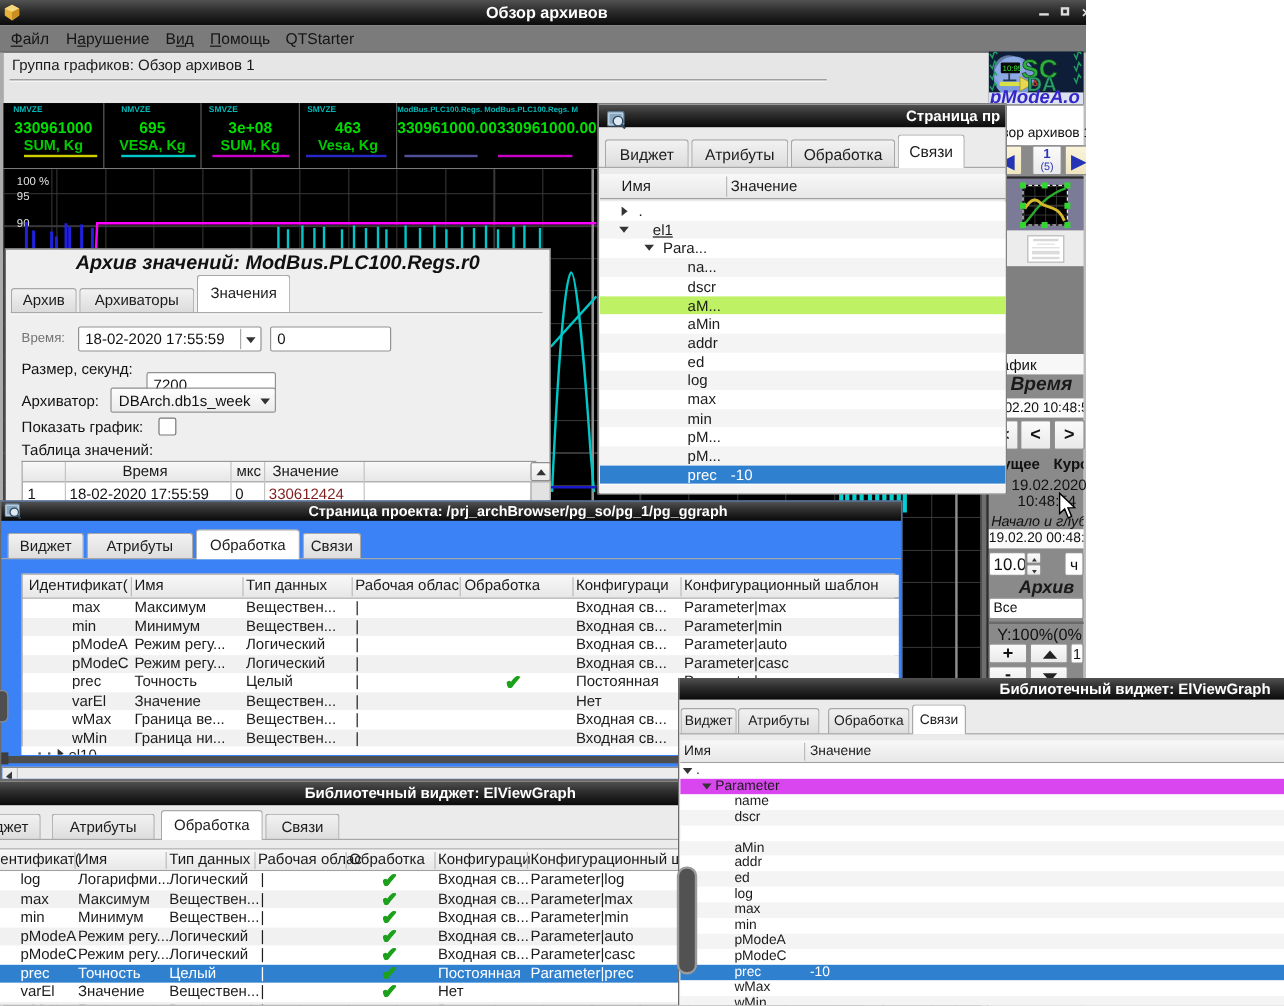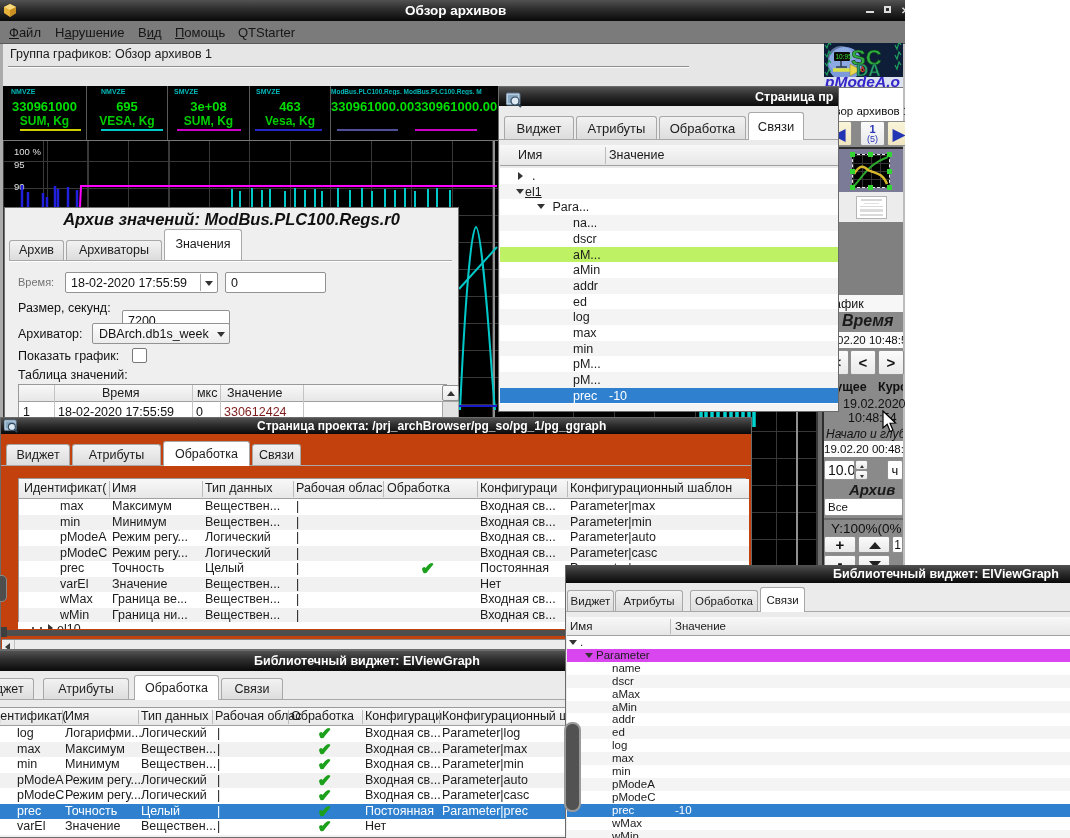--- a/index.html
+++ b/index.html
@@ -230,21 +230,21 @@
     <div class="abs" style="left:105px;top:2px;width:1px;height:17px;background:#bbb;"></div>
   </div>
 
   <div class="abs" id="w3rows" style="left:1px;top:81px;width:338px;height:244px;background:#fff;font-size:12.5px;color:#1c1c1c;">
         <div class="row" style="left:0;top:0.0px;width:338px;height:15.7px;background:#fff;color:#1c1c1c;">
           <div class="exp expr" style="left:18px;top:4px;"></div>
           <span class="abs" style="left:32px;top:1px;">.</span>
         </div>
         <div class="row" style="left:0;top:15.7px;width:338px;height:15.7px;background:#f4f4f4;color:#1c1c1c;">
           <div class="exp expd" style="left:16px;top:5px;"></div>
-          <span class="abs" style="left:25px;top:1px;text-decoration:underline;">el1</span>
+          <span class="abs" style="left:44px;top:1px;text-decoration:underline;">el1</span>
         </div>
         <div class="row" style="left:0;top:31.4px;width:338px;height:15.7px;background:#fff;color:#1c1c1c;">
           <div class="exp expd" style="left:36.5px;top:5px;"></div>
           <span class="abs" style="left:52.5px;top:1px;">Para...</span>
         </div>
         <div class="row" style="left:0;top:47.1px;width:338px;height:15.7px;background:#f4f4f4;color:#1c1c1c;">
           <span class="abs" style="left:73px;top:1px;">na...</span>
         </div>
         <div class="row" style="left:0;top:62.8px;width:338px;height:15.7px;background:#fff;color:#1c1c1c;">
           <span class="abs" style="left:73px;top:1px;">dscr</span>
@@ -329,21 +329,21 @@
     <span class="abs" style="left:39px;top:20px;font-size:12.5px;color:#111;">18-02-2020 17:55:59</span>
     <span class="abs" style="left:177px;top:20px;font-size:12.5px;color:#111;">0</span>
     <span class="abs" style="left:205px;top:20px;font-size:12.5px;color:#7f1d1d;">330612424</span>
   </div>
   <div class="abs btn" style="left:437px;top:177px;width:17px;height:16px;">
         <div class="exp" style="left:4px;top:5px;border-left:4px solid transparent;border-right:4px solid transparent;border-bottom:5px solid #333;"></div>
       </div>
   <div class="abs" style="left:437px;top:193px;width:17px;height:20px;background:#e2e2e2;border:1px solid #a5a5a5;"></div>
 </div>
 
-<div class="abs" id="win4" style="left:0;top:417px;width:752px;height:233px;background:#c2410c;border:1px solid #6b6b6b;z-index:30;overflow:hidden;">
+<div class="abs" id="win4" style="left:0;top:417px;width:752px;height:233px;background:#3b82f6;border:1px solid #6b6b6b;z-index:30;overflow:hidden;">
   <div class="abs tbar" style="left:0;top:0;width:750px;height:16px;"></div>
   <div class="ttext" style="left:256px;top:1px;font-size:12px;">Страница проекта: /prj_archBrowser/pg_so/pg_1/pg_ggraph</div>
   <svg class="abs" style="left:3px;top:1px" width="14" height="14" viewBox="0 0 16 16">
         <rect x="0" y="1" width="14" height="12" rx="1.5" fill="#b7cde0" stroke="#5a7288"></rect>
         <rect x="2" y="3" width="10" height="8" fill="#88a8c2"></rect>
         <circle cx="9" cy="9" r="4" fill="#ddeaf4" stroke="#32485c" stroke-width="1.2"></circle>
         <line x1="12" y1="12" x2="15" y2="15" stroke="#32485c" stroke-width="2"></line>
       </svg>
   <div class="tab" style="left:5px;top:26px;width:64px;height:22px;font-size:12.5px;line-height:21px;">Виджет</div>
   <div class="tab" style="left:71px;top:26px;width:89px;height:22px;font-size:12.5px;line-height:21px;">Атрибуты</div>
@@ -572,23 +572,20 @@
         <div class="row" style="left:0;top:12.9px;width:504px;height:12.9px;background:#d946ef;color:#1c1c1c;">
           <div class="exp expd" style="left:18px;top:4px;"></div>
           <span class="abs" style="left:29px;top:0px;">Parameter</span>
         </div>
         <div class="row" style="left:0;top:25.8px;width:504px;height:12.9px;background:#fff;color:#1c1c1c;">
           <span class="abs" style="left:45px;top:0px;">name</span>
         </div>
         <div class="row" style="left:0;top:38.7px;width:504px;height:12.9px;background:#f4f4f4;color:#1c1c1c;">
           <span class="abs" style="left:45px;top:0px;">dscr</span>
         </div>
-        <div class="row" style="left:0;top:51.6px;width:504px;height:12.9px;background:#fff;color:#1c1c1c;">
-          <span class="abs" style="left:45px;top:0px;">aMax</span>
-        </div>
         <div class="row" style="left:0;top:64.5px;width:504px;height:12.9px;background:#f4f4f4;color:#1c1c1c;">
           <span class="abs" style="left:45px;top:0px;">aMin</span>
         </div>
         <div class="row" style="left:0;top:77.4px;width:504px;height:12.9px;background:#fff;color:#1c1c1c;">
           <span class="abs" style="left:45px;top:0px;">addr</span>
         </div>
         <div class="row" style="left:0;top:90.3px;width:504px;height:12.9px;background:#f4f4f4;color:#1c1c1c;">
           <span class="abs" style="left:45px;top:0px;">ed</span>
         </div>
         <div class="row" style="left:0;top:103.2px;width:504px;height:12.9px;background:#fff;color:#1c1c1c;">

